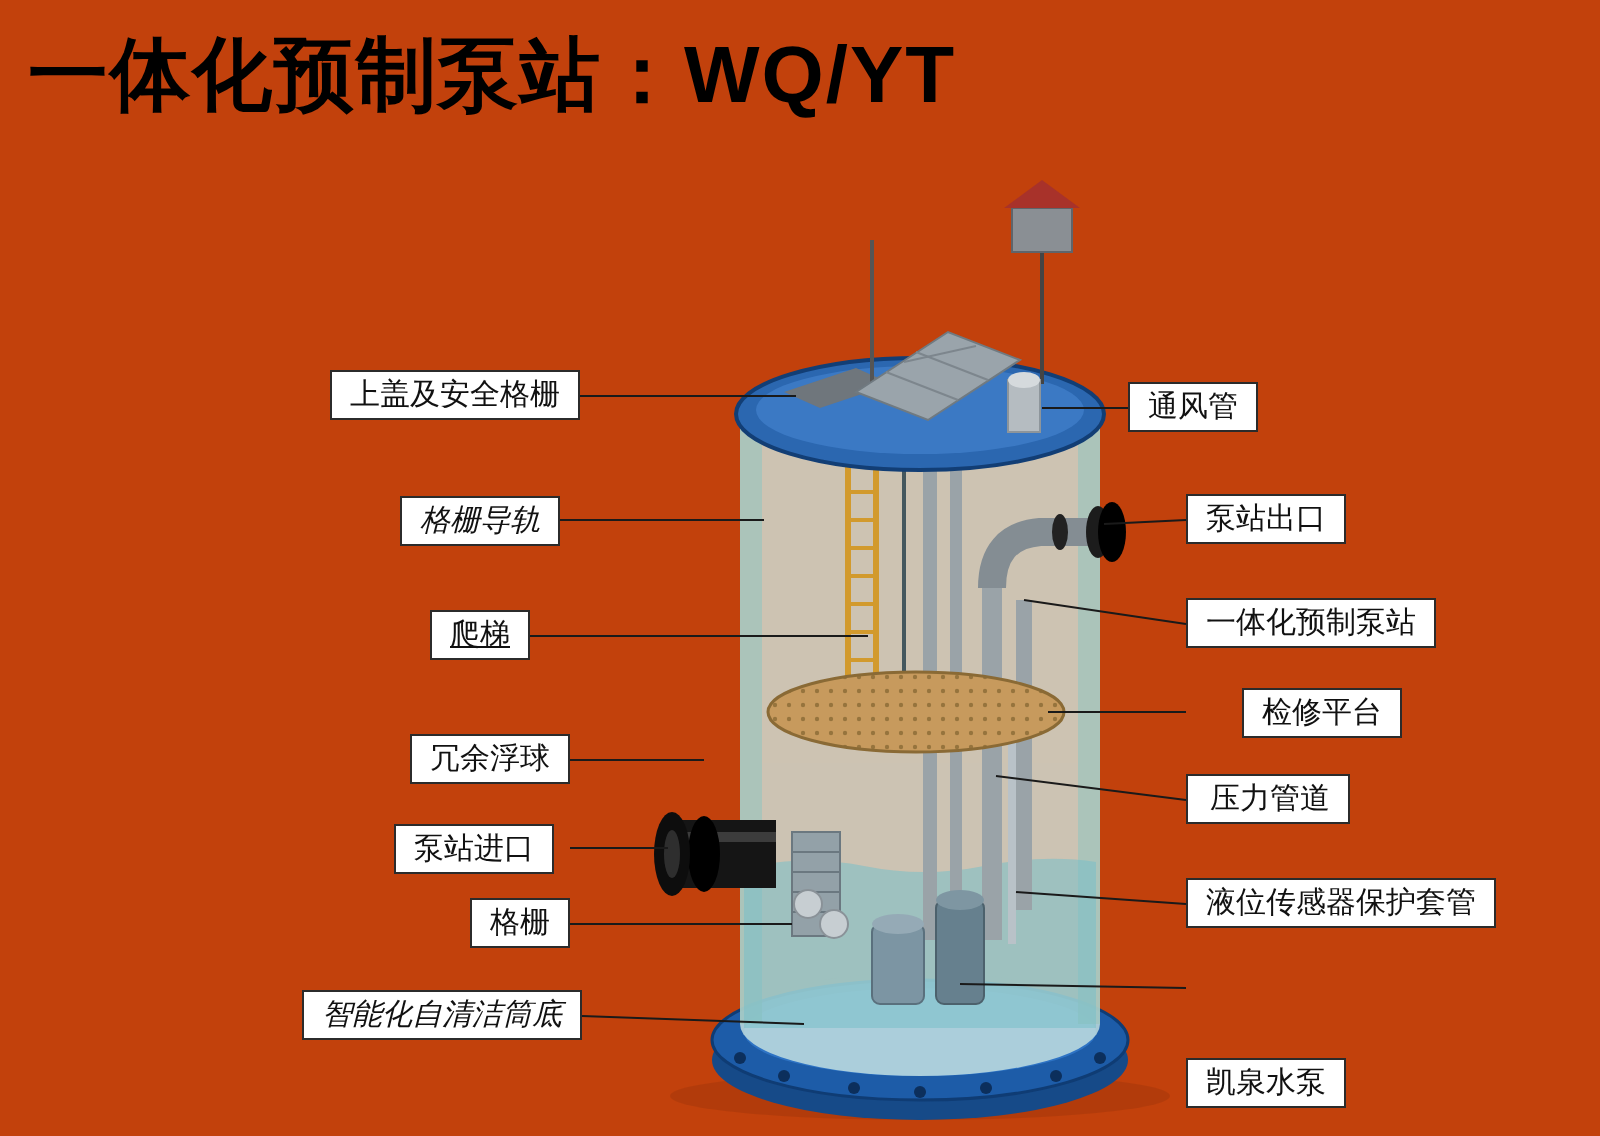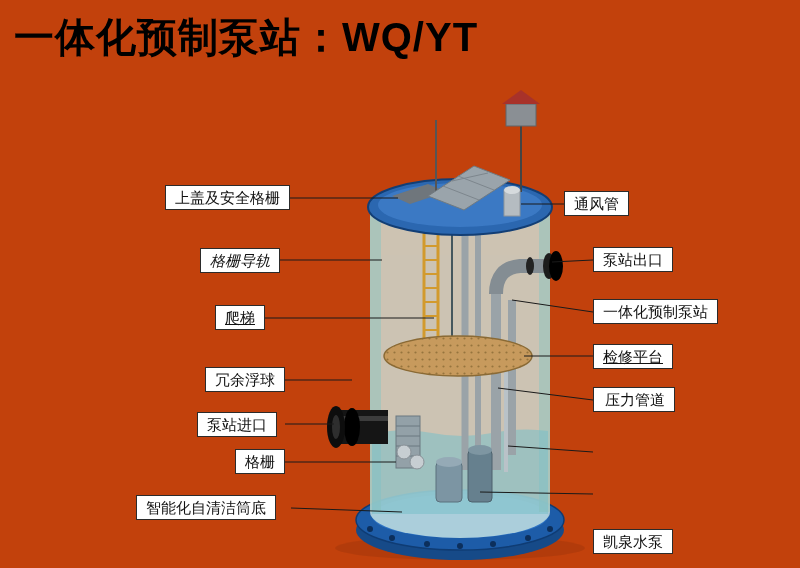--- a/index.html
+++ b/index.html
@@ -172,22 +172,23 @@
   </svg>
 
   <div id="title">一体化预制泵站：WQ/YT</div>
 
   <div class="lbl" style="top:185px;right:510px;">上盖及安全格栅</div>
   <div class="lbl" style="top:248px;right:520px;font-style:italic;">格栅导轨</div>
   <div class="lbl" style="top:305px;right:535px;text-decoration:underline;">爬梯</div>
   <div class="lbl" style="top:367px;right:515px;margin-left:36px;">冗余浮球</div>
   <div class="lbl" style="top:412px;right:523px;">泵站进口</div>
   <div class="lbl" style="top:449px;right:515px;">格栅</div>
-  <div class="lbl" style="top:495px;right:524px;">智能化自清洁筒底</div>
+  <div class="lbl" style="top:495px;right:509px;font-style:italic;">智能化自清洁筒底</div>
 
   <div class="lbl" style="top:191px;left:564px;">通风管</div>
   <div class="lbl" style="top:247px;left:593px;">泵站出口</div>
   <div class="lbl" style="top:299px;left:593px;">一体化预制泵站</div>
-  <div class="lbl" style="top:344px;left:593px;text-decoration:underline;">检修平台</div>
+  <div class="lbl" style="top:344px;left:621px;">检修平台</div>
   <div class="lbl" style="top:387px;left:593px;padding-left:11px;">压力管道</div>
+  <div class="lbl" style="top:439px;left:593px;">液位传感器保护套管</div>
   <div class="lbl" style="top:482px;left:593px;margin-top:47px;">凯泉水泵</div>
 
 </div>
 
 </body></html>

